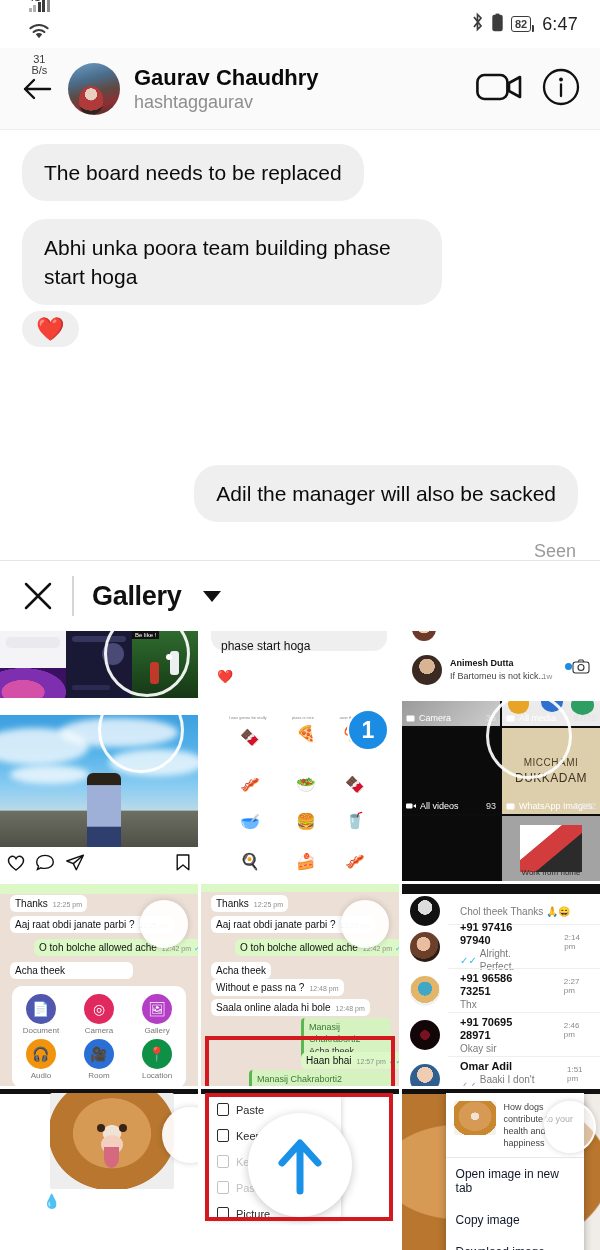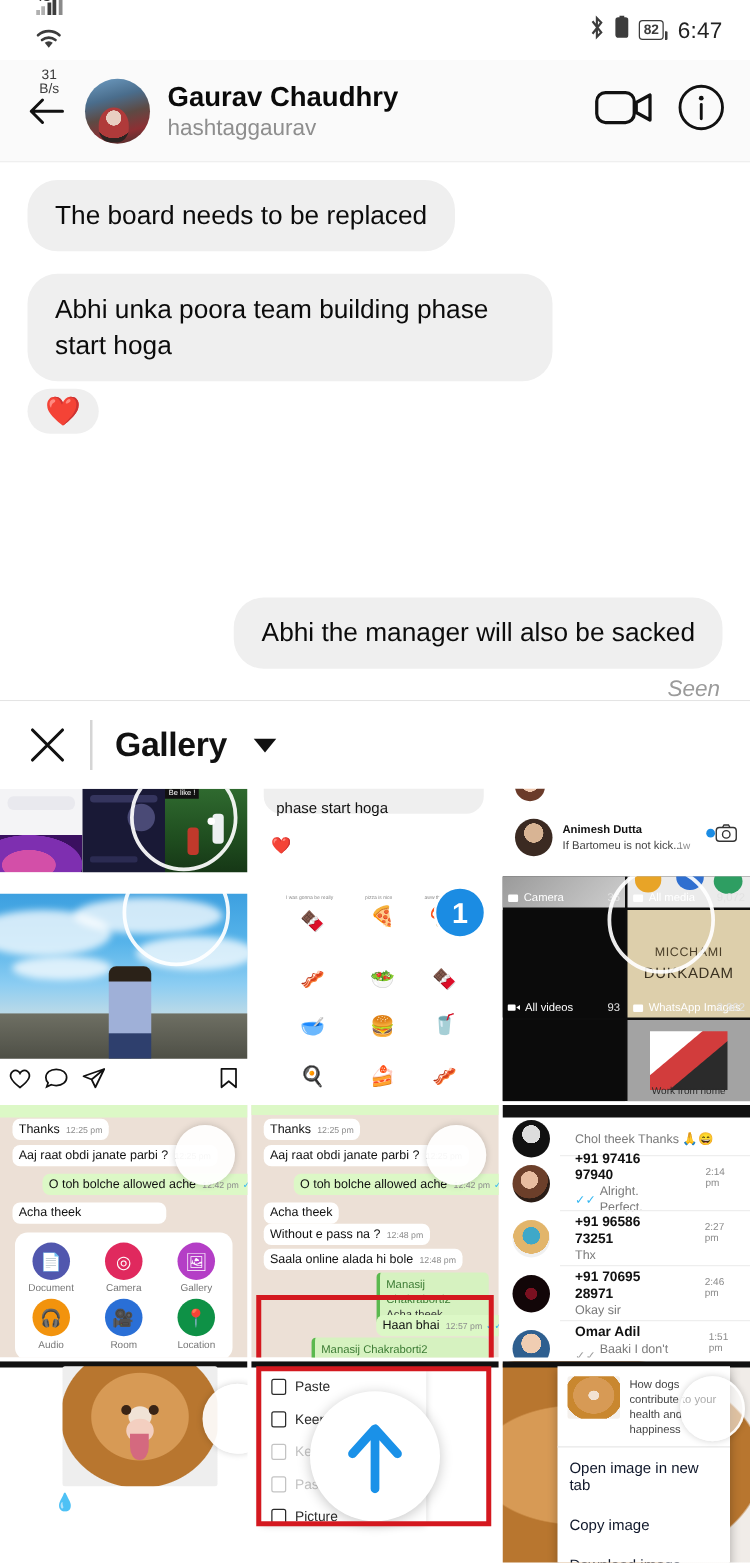--- a/index.html
+++ b/index.html
@@ -71,21 +71,21 @@
   .bubble {
     background: #efefef; color: #0b0b0b; border-radius: 24px;
     padding: 14px 22px; font-size: 21px; line-height: 29px;
     max-width: 430px; margin-bottom: 18px; word-wrap: break-word;
   }
   .bubble.left { align-self: flex-start; }
   .reaction {
     align-self: flex-start; background: #efefef; border-radius: 22px;
     padding: 5px 14px; font-size: 23px; line-height: 26px; margin-top: -12px; margin-bottom: 18px;
   }
-  .seen { font-size: 18px; color: #9a9a9a; margin-top: 0; padding-right: 2px; font-style: italic; }
+  .seen { font-size: 18px; color: #9a9a9a; margin-top: 13px; padding-right: 2px; }
   .msg-spacer { flex: 1 1 auto; }
 
   
   .gallery-sheet {
     position: absolute; left: 0; bottom: 0; width: 600px; height: 690px;
     background: #fff; border-top: 1px solid #e4e4e4;
   }
   .gallery-bar {
     height: 70px; display: flex; align-items: center; gap: 18px; padding: 0 22px;
     background: #fff;
@@ -287,21 +287,21 @@
         </svg>
       </span>
     </span>
   </div>
 
   <div class="messages">
     <div class="bubble left">The board needs to be replaced</div>
     <div class="bubble left" style="max-width:420px">Abhi unka poora team building phase start hoga</div>
     <div class="reaction">❤️</div>
     <div class="msg-spacer"></div>
-    <div class="bubble" style="max-width:392px;margin-bottom:6px">Abhi the manager will also be sacked</div>
+    <div class="bubble" style="max-width:392px;margin-bottom:6px">Adil the manager will also be sacked</div>
     <div class="seen">Seen</div>
   </div>
 
   <div class="gallery-sheet">
 
     <div class="gallery-bar">
       <span class="close-x">
         <svg width="32" height="32" viewBox="0 0 32 32">
           <path d="M4 4 L28 28 M28 4 L4 28" stroke="#111" stroke-width="2.5" stroke-linecap="round"></path>
         </svg>

